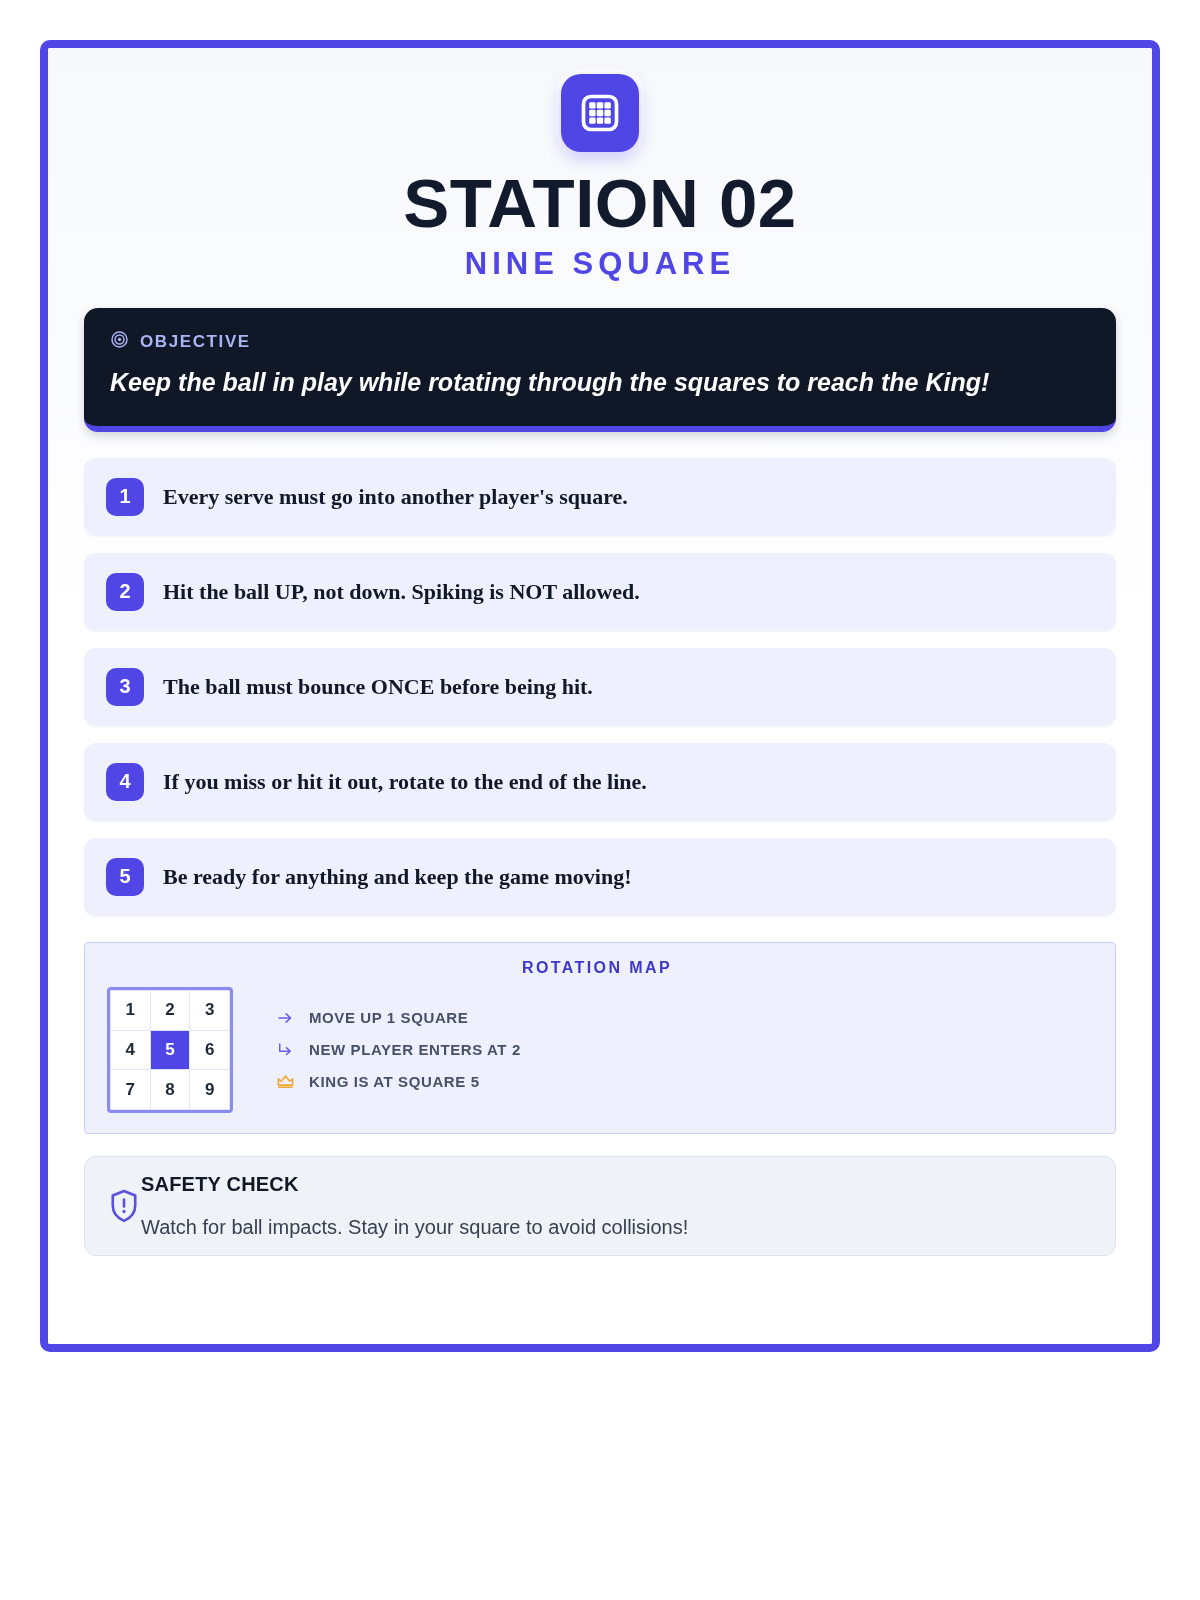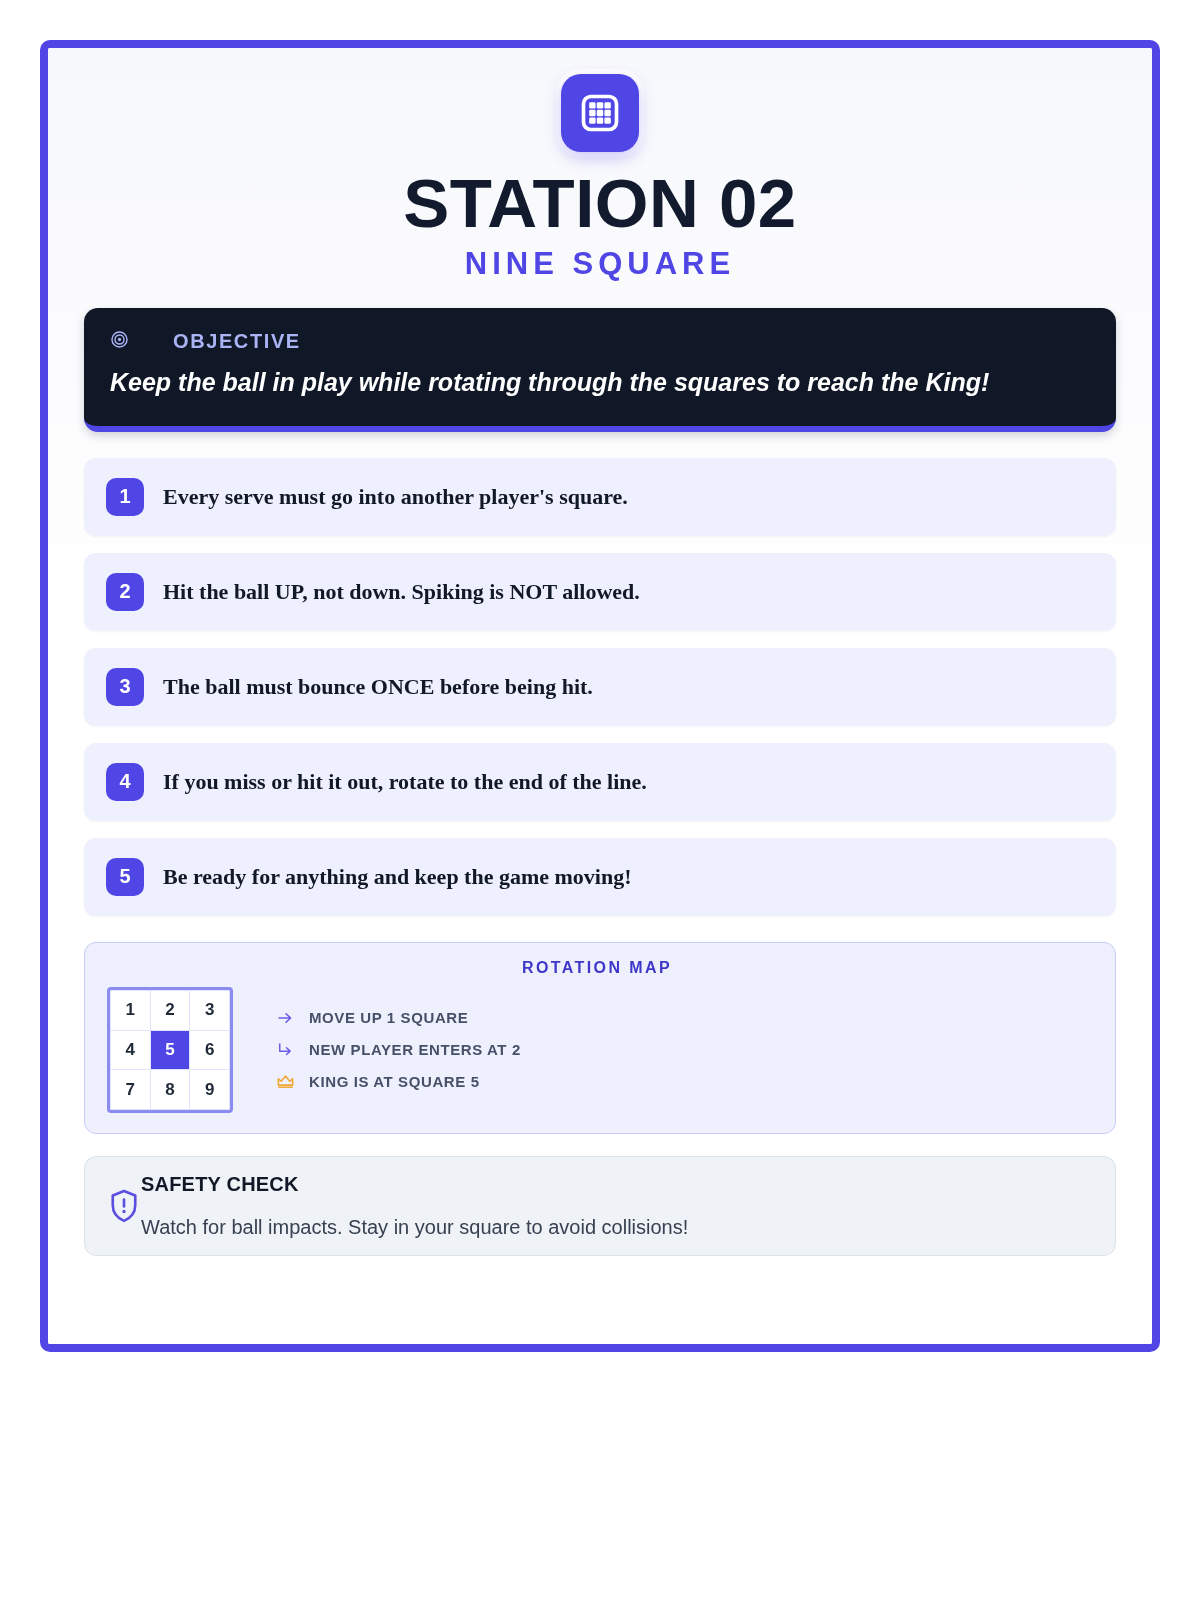--- a/index.html
+++ b/index.html
@@ -58,23 +58,22 @@
   .objective {
     margin-top: 26px;
     background: #101828;
     border-radius: 14px;
     border-bottom: 6px solid #4f46e5;
     padding: 22px 26px 24px 26px;
     box-shadow: 0 4px 10px rgba(16,24,40,0.18);
   }
   .objective-head { display: flex; align-items: center; gap: 11px; }
   .objective-label {
-    font-size: 20px; font-weight: 800; letter-spacing: 1.6px;
+    font-size: 17px; font-weight: 800; letter-spacing: 1.6px;
     color: #aab4f5;
-    margin-left: 33px;
   }
   .objective-text {
     margin-top: 11px;
     font-size: 25px;
     font-weight: 700;
     font-style: italic;
     color: #ffffff;
     line-height: 1.5;
   }
 
@@ -96,21 +95,21 @@
     font-size: 20px; font-weight: 800;
     display: flex; align-items: center; justify-content: center;
   }
   .rule-text { font-size: 22px; font-weight: 700; color: #111827; font-family: Liberation Serif, serif; }
 
   
   .rotation {
     margin-top: 26px;
     background: #eef1fd;
     border: 1px solid #c6cdf8;
-    border-radius: 12px;
+    border-radius: 4px;
     padding: 16px 28px 20px 22px;
   }
   .rotation-title {
     text-align: center;
     font-size: 16px; font-weight: 800; letter-spacing: 2.4px;
     color: #3f37c9;
     margin-bottom: 10px;
   }
   .rotation-body { display: flex; align-items: center; gap: 42px; }
   .grid3 {

